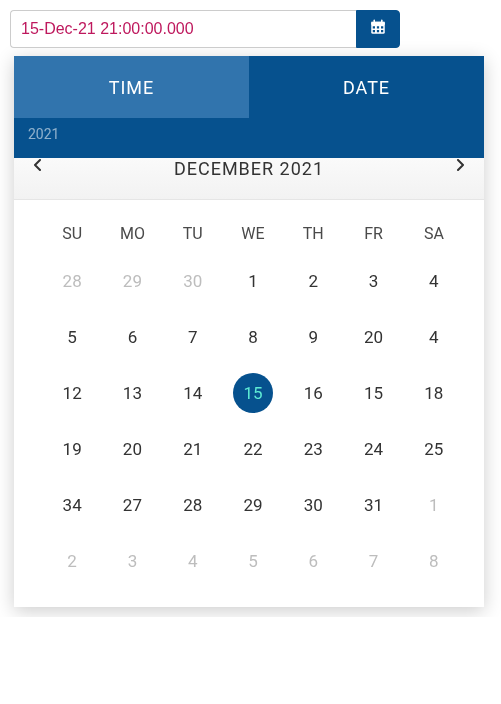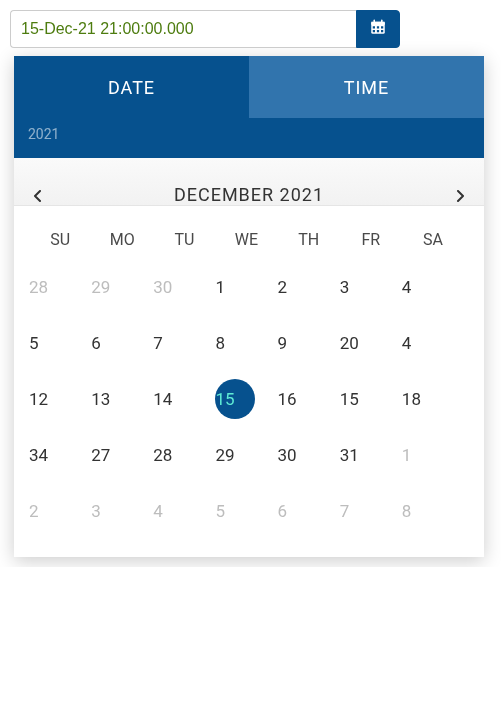--- a/index.html
+++ b/index.html
@@ -16,21 +16,21 @@
     height: 38px;
     margin-bottom: 8px;
   }
   .text-input {
     flex: 1;
     border: 1px solid #ccc;
     border-right: none;
     border-radius: 4px 0 0 4px;
     padding: 4px 10px;
     font-size: 16px;
-    color: #4d7c0f;
+    color: #be185d;
     outline: none;
   }
   .cal-button {
     width: 44px;
     background: #06518e;
     border: 1px solid #06518e;
     border-radius: 0 4px 4px 0;
     display: flex;
     align-items: center;
     justify-content: center;
@@ -69,55 +69,56 @@
     font-size: 14px;
     color: rgba(255,255,255,0.55);
     margin-bottom: 2px;
   }
   .header-date {
     font-size: 28px;
     font-weight: 500;
   }
   .month-nav {
     display: flex;
-    align-items: flex-end;
-    height: 48px;
+    align-items: flex-start;
+    height: 42px;
     background: linear-gradient(#fafafa,#f2f2f2);
     border-bottom: 1px solid #e5e5e5;
   }
   .nav-arrow {
     width: 48px;
     text-align: center;
     font-size: 14px;
     color: #333;
     cursor: pointer;
     user-select: none;
   }
   .month-label {
     flex: 1;
     text-align: center;
     font-size: 18px;
     letter-spacing: 1px;
     color: #333;
   }
   .grid-wrap {
-    padding: 14px 20px 18px 15px;
+    padding: 14px 20px 18px 28px;
   }
   .grid {
     width: 100%;
     border-collapse: collapse;
     table-layout: fixed;
   }
   .grid th {
     font-weight: 400;
     font-size: 16px;
     color: #4a4a4a;
     padding: 10px 0;
   }
   .grid td {
+    text-align: center;
     font-size: 17px;
     color: #333;
     padding: 0;
     height: 56px;
     cursor: pointer;
   }
   .grid td.other {
     color: #bdbdbd;
   }
   .day-cell {
@@ -150,22 +151,22 @@
         <rect x="5" y="16" width="3" height="3" fill="#06518e"></rect>
         <rect x="10.5" y="16" width="3" height="3" fill="#06518e"></rect>
         <rect x="16" y="16" width="3" height="3" fill="#06518e"></rect>
       </svg>
     </span>
   </div>
 </div>
 
 <div class="picker">
   <div class="tabs">
+    <div class="tab inactive">TIME</div>
     <div class="tab">DATE</div>
-    <div class="tab inactive">TIME</div>
   </div>
   <div class="header">
     <div class="header-year">2021</div>
   </div>
   <div class="month-nav">
     <div class="nav-arrow">
       <span>
         <svg width="10" height="12" viewBox="0 0 10 12">
             <path d="M7 1 L2 6 L7 11" stroke="#333" stroke-width="2" fill="none" stroke-linecap="round" stroke-linejoin="round"></path>
           </svg>
@@ -215,20 +216,29 @@
           <tr>
             <td><span class="day-cell">12</span></td>
             <td><span class="day-cell">13</span></td>
             <td><span class="day-cell">14</span></td>
             <td class="selected"><span class="day-cell">15</span></td>
             <td><span class="day-cell">16</span></td>
             <td><span class="day-cell">15</span></td>
             <td><span class="day-cell">18</span></td>
           </tr>
           <tr>
+            <td><span class="day-cell">19</span></td>
+            <td><span class="day-cell">20</span></td>
+            <td><span class="day-cell">21</span></td>
+            <td><span class="day-cell">22</span></td>
+            <td><span class="day-cell">23</span></td>
+            <td><span class="day-cell">24</span></td>
+            <td><span class="day-cell">25</span></td>
+          </tr>
+          <tr>
             <td><span class="day-cell">34</span></td>
             <td><span class="day-cell">27</span></td>
             <td><span class="day-cell">28</span></td>
             <td><span class="day-cell">29</span></td>
             <td><span class="day-cell">30</span></td>
             <td><span class="day-cell">31</span></td>
             <td class="other"><span class="day-cell">1</span></td>
           </tr>
           <tr>
             <td class="other"><span class="day-cell">2</span></td>

